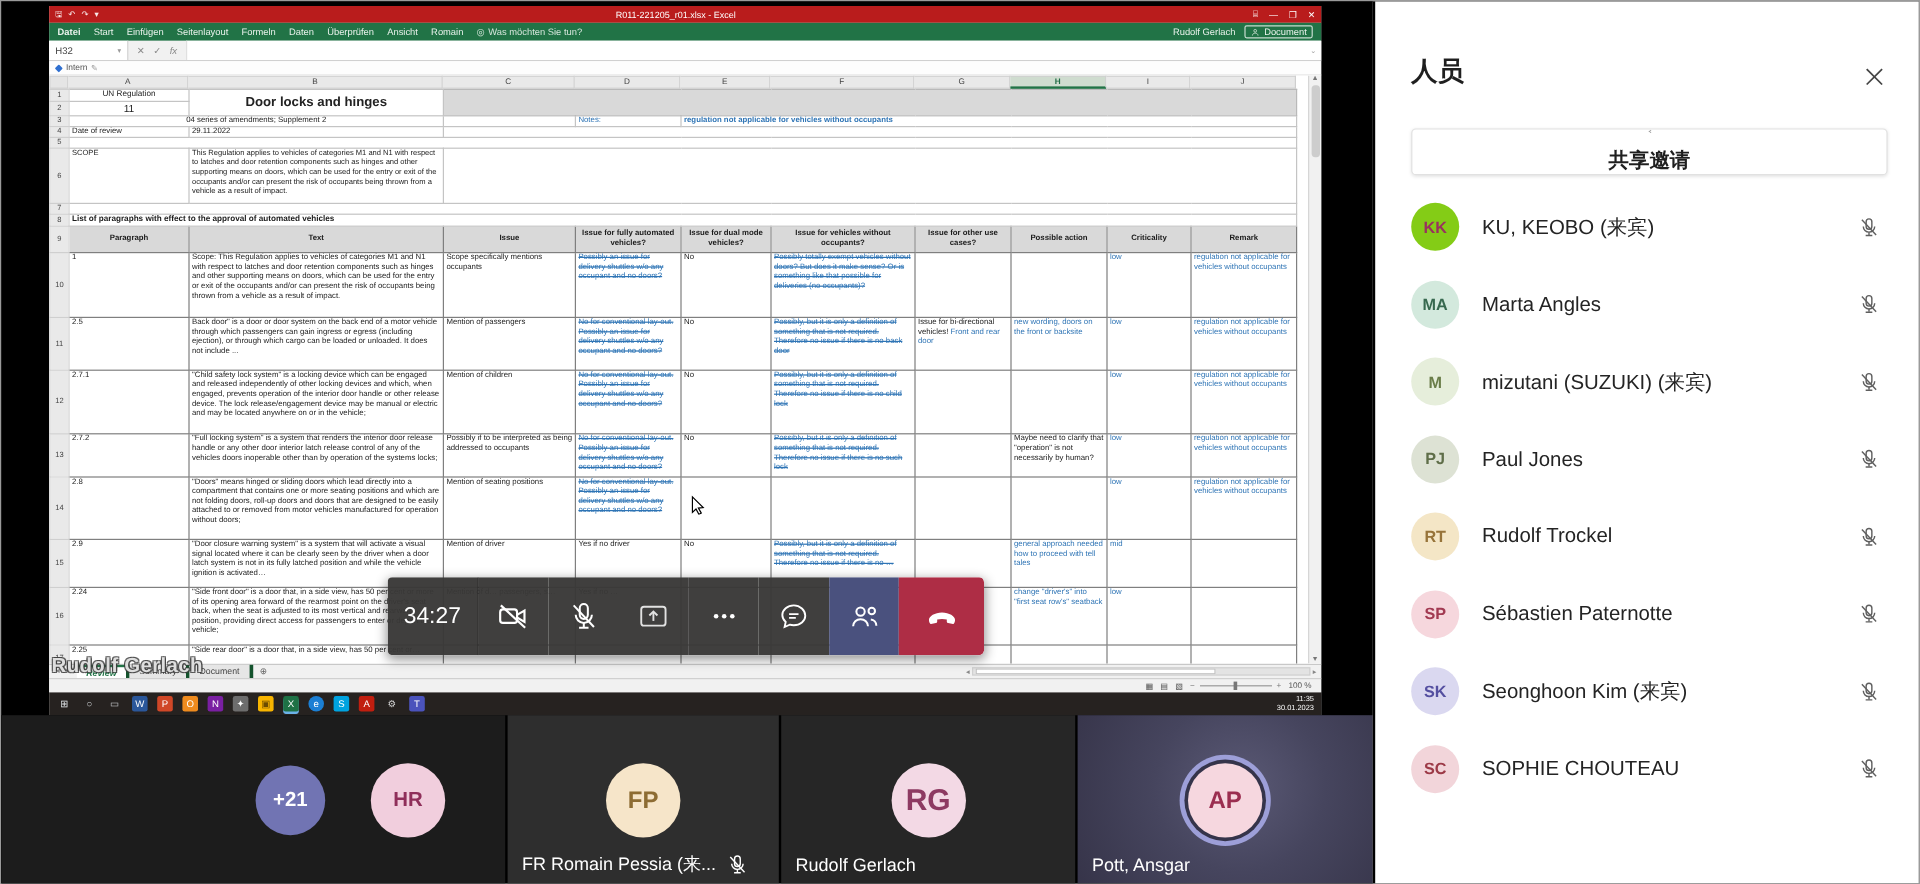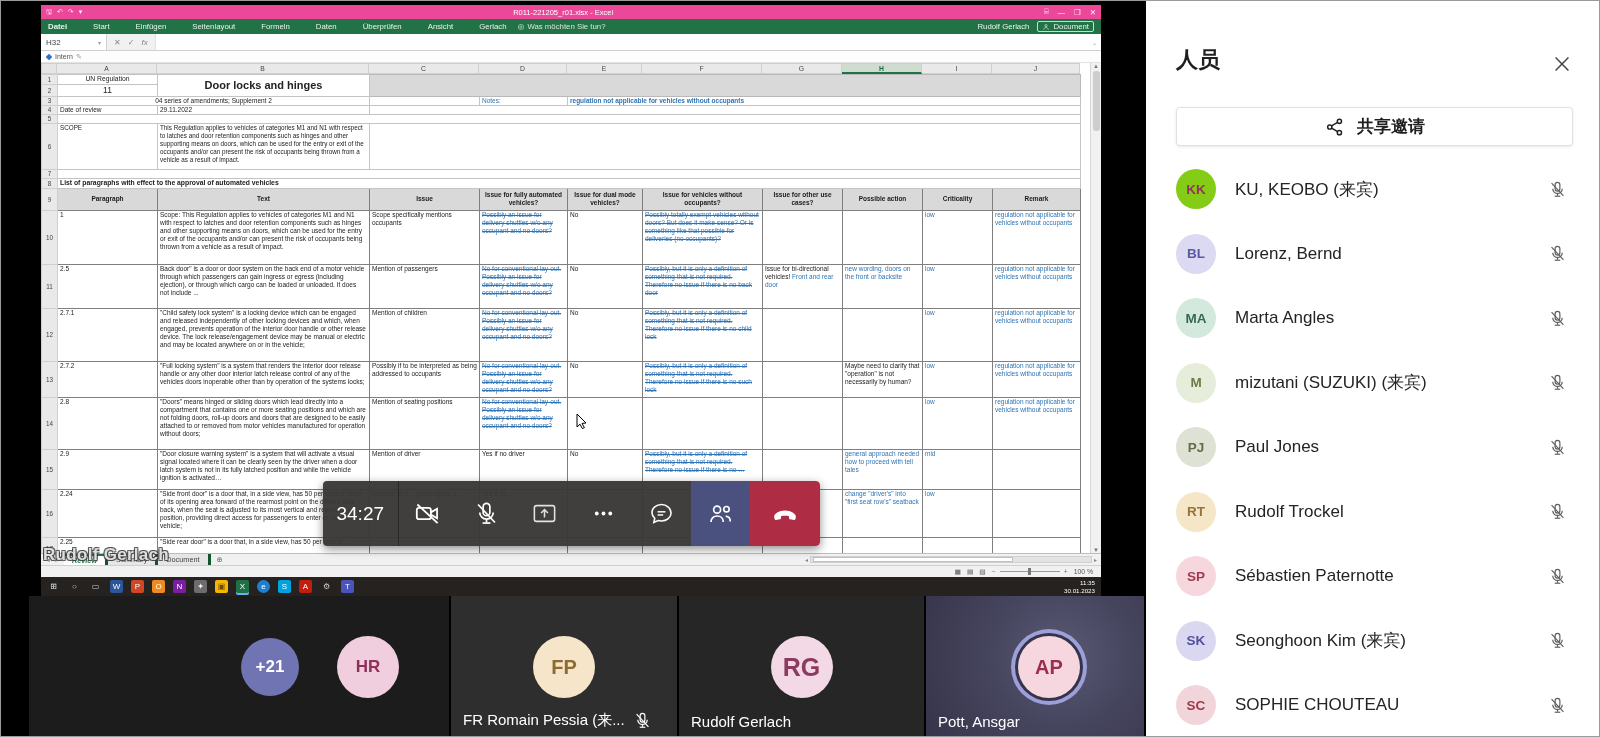--- a/index.html
+++ b/index.html
@@ -1,20 +1,20 @@
 <!DOCTYPE html>
 <html><head>
 <meta charset="utf-8">
 <style>
   html,body{margin:0;padding:0;background:#fff;}
   *{box-sizing:border-box;}
   #root{position:relative;width:1600px;height:737px;background:#000;font-family:"Liberation Sans",sans-serif;border:1px solid #9a9a9a;overflow:hidden;}
   
   #excel{position:absolute;left:40px;top:4px;width:1060px;height:591px;background:#fff;display:flex;flex-direction:column;font-family:"Liberation Sans",sans-serif;}
-  .titlebar{height:14px;background:#ec4899;color:#fff;display:flex;align-items:center;font-size:8px;padding:0 5px;flex:0 0 auto;}
+  .titlebar{height:14px;background:#b91c1c;color:#fff;display:flex;align-items:center;font-size:8px;padding:0 5px;flex:0 0 auto;}
   .qat{display:flex;gap:5px;align-items:center;font-size:7px;opacity:.9;}
   .tb-title{flex:1;text-align:center;font-size:7.5px;}
   .winctl{display:flex;gap:9px;font-size:7.5px;align-items:center;}
   .menubar{height:15px;background:#217346;color:#eaf3ec;display:flex;align-items:center;font-size:7.8px;padding:0 7px;gap:11px;flex:0 0 auto;}
   .menutab{white-space:nowrap;}
   .menutab.first{font-weight:bold;}
   .tellme{display:flex;align-items:center;gap:3px;opacity:.9;}
   .mb-right{margin-left:auto;display:flex;gap:8px;align-items:center;}
   .freigeben{border:1px solid rgba(255,255,255,.75);padding:0 4px;height:11px;border-radius:2px;display:flex;gap:3px;align-items:center;}
   .formulabar{height:17px;background:#f1f1f1;border-bottom:1px solid #d0d0d0;display:flex;align-items:stretch;font-size:8px;color:#444;flex:0 0 auto;}
@@ -65,32 +65,32 @@
   .nameoverlay{position:absolute;left:42px;top:544px;font-size:17px;font-weight:bold;color:rgba(235,235,235,.92);letter-spacing:.3px;text-shadow:-1px -1px 0 rgba(60,60,60,.8),1px 1px 0 rgba(60,60,60,.8),1px -1px 0 rgba(60,60,60,.8),-1px 1px 0 rgba(60,60,60,.8);z-index:5;}
   .callbar{position:absolute;left:322px;top:480px;width:497px;height:65px;display:flex;z-index:6;border-radius:4px;overflow:hidden;box-shadow:0 3px 10px rgba(0,0,0,.45);}
   .cseg{background:rgba(56,55,54,.96);display:flex;align-items:center;justify-content:center;color:#fff;}
   .timer{width:80px;font-size:19px;font-weight:normal;border-right:1px solid rgba(0,0,0,.35);}
   .cbtn{width:62px;}
   .cbtn svg{width:27px;height:27px;}
   .people-active{background:#4a517e;}
   .hangup{background:#ae2d45;width:75px;border-radius:0 4px 4px 0;}
   .cursor{position:absolute;z-index:7;}
   
-  #tiles{position:absolute;left:0;top:595px;width:1143px;height:142px;display:flex;gap:2px;background:#000;margin-left:28px;}
+  #tiles{position:absolute;left:0;top:595px;width:1143px;height:142px;display:flex;gap:2px;background:#000;}
   .tile{position:relative;height:100%;overflow:hidden;}
   .tile .tlabel{position:absolute;left:12px;bottom:8px;color:#fff;font-size:15px;display:flex;align-items:center;gap:8px;white-space:nowrap;}
   .av{border-radius:50%;display:flex;align-items:center;justify-content:center;font-weight:bold;}
   .groupavs{width:100%;height:100%;display:flex;align-items:center;justify-content:flex-end;gap:38px;padding-right:50px;}
   .centeravs{width:100%;height:100%;display:flex;align-items:center;justify-content:center;}
   .speakring{box-shadow:0 0 0 3px #35344a,0 0 0 7px #9d9fd8;}
   
   #panel{position:absolute;left:1143px;top:0;width:457px;height:737px;background:#fff;border-left:2px solid #000;padding:44px 28px 0 30px;}
   .ptitle{font-size:22px;font-weight:bold;color:#1f1f1f;}
   .pclose{position:absolute;right:28px;top:52px;color:#444;}
-  .sharebtn{margin-top:32px;height:39px;border:1px solid #e1e1e1;border-radius:4px;box-shadow:0 1px 3px rgba(0,0,0,.1);display:flex;align-items:center;justify-content:center;gap:11px;font-size:17px;font-weight:bold;color:#1f1f1f;background:#fff;}
+  .sharebtn{margin-top:32px;height:39px;border:1px solid #e1e1e1;border-radius:4px;box-shadow:0 1px 3px rgba(0,0,0,.1);display:flex;align-items:center;justify-content:flex-start;gap:11px;font-size:17px;font-weight:bold;color:#1f1f1f;background:#fff;flex-direction:column;}
   .plist{margin-top:11px;}
   .prow{display:flex;align-items:center;height:64.5px;gap:19px;}
   .pav{width:40px;height:40px;border-radius:50%;font-size:13.5px;font-weight:bold;display:flex;align-items:center;justify-content:center;flex:0 0 auto;}
   .pname{flex:1;font-size:17px;color:#242424;white-space:nowrap;overflow:hidden;}
   .pmic{color:#5f5f5f;flex:0 0 auto;margin-right:6px;}
   .micicon{width:19px;height:19px;}
 </style>
 </head>
 <body>
 
@@ -166,30 +166,30 @@
         <span class="tb-title">R011-221205_r01.xlsx - Excel</span>
         <span class="winctl">
             <span>⌸</span>
             <span>—</span>
             <span>❐</span>
             <span>✕</span>
           </span>
       </div>
 
       <div class="menubar">
-        <span id="menu-tabs" style="display:flex;gap:26px;">
+        <span id="menu-tabs" style="display:flex;gap:11px;">
             <span class="menutab first">Datei</span>
             <span class="menutab">Start</span>
             <span class="menutab">Einfügen</span>
             <span class="menutab">Seitenlayout</span>
             <span class="menutab">Formeln</span>
             <span class="menutab">Daten</span>
             <span class="menutab">Überprüfen</span>
             <span class="menutab">Ansicht</span>
-            <span class="menutab">Gerlach</span>
+            <span class="menutab">Romain</span>
           </span>
         <span class="tellme">
             <span>◎</span>
             <span>Was möchten Sie tun?</span>
           </span>
         <span class="mb-right">
           <span>Rudolf Gerlach</span>
           <span class="freigeben">
               <svg class="micicon" style="width:8px;height:8px">
                 <use href="#sym-person"></use>
@@ -567,27 +567,20 @@
     </div>
     <div class="plist" id="participant-list">
   <div class="prow">
     <div class="pav" style="background: #84cc16; color: rgb(153, 50, 95);">KK</div>
     <div class="pname">KU, KEOBO (来宾)</div>
     <svg class="pmic micicon" viewBox="0 0 24 24">
             <use href="#sym-mic-off"></use>
           </svg>
   </div>
 
-  <div class="prow">
-    <div class="pav" style="background: rgb(220, 217, 242); color: rgb(91, 88, 166);">BL</div>
-    <div class="pname">Lorenz, Bernd</div>
-    <svg class="pmic micicon" viewBox="0 0 24 24">
-            <use href="#sym-mic-off"></use>
-          </svg>
-  </div>
 
   <div class="prow">
     <div class="pav" style="background: rgb(211, 233, 221); color: rgb(55, 105, 79);">MA</div>
     <div class="pname">Marta Angles</div>
     <svg class="pmic micicon" viewBox="0 0 24 24">
             <use href="#sym-mic-off"></use>
           </svg>
   </div>
 
   <div class="prow">

